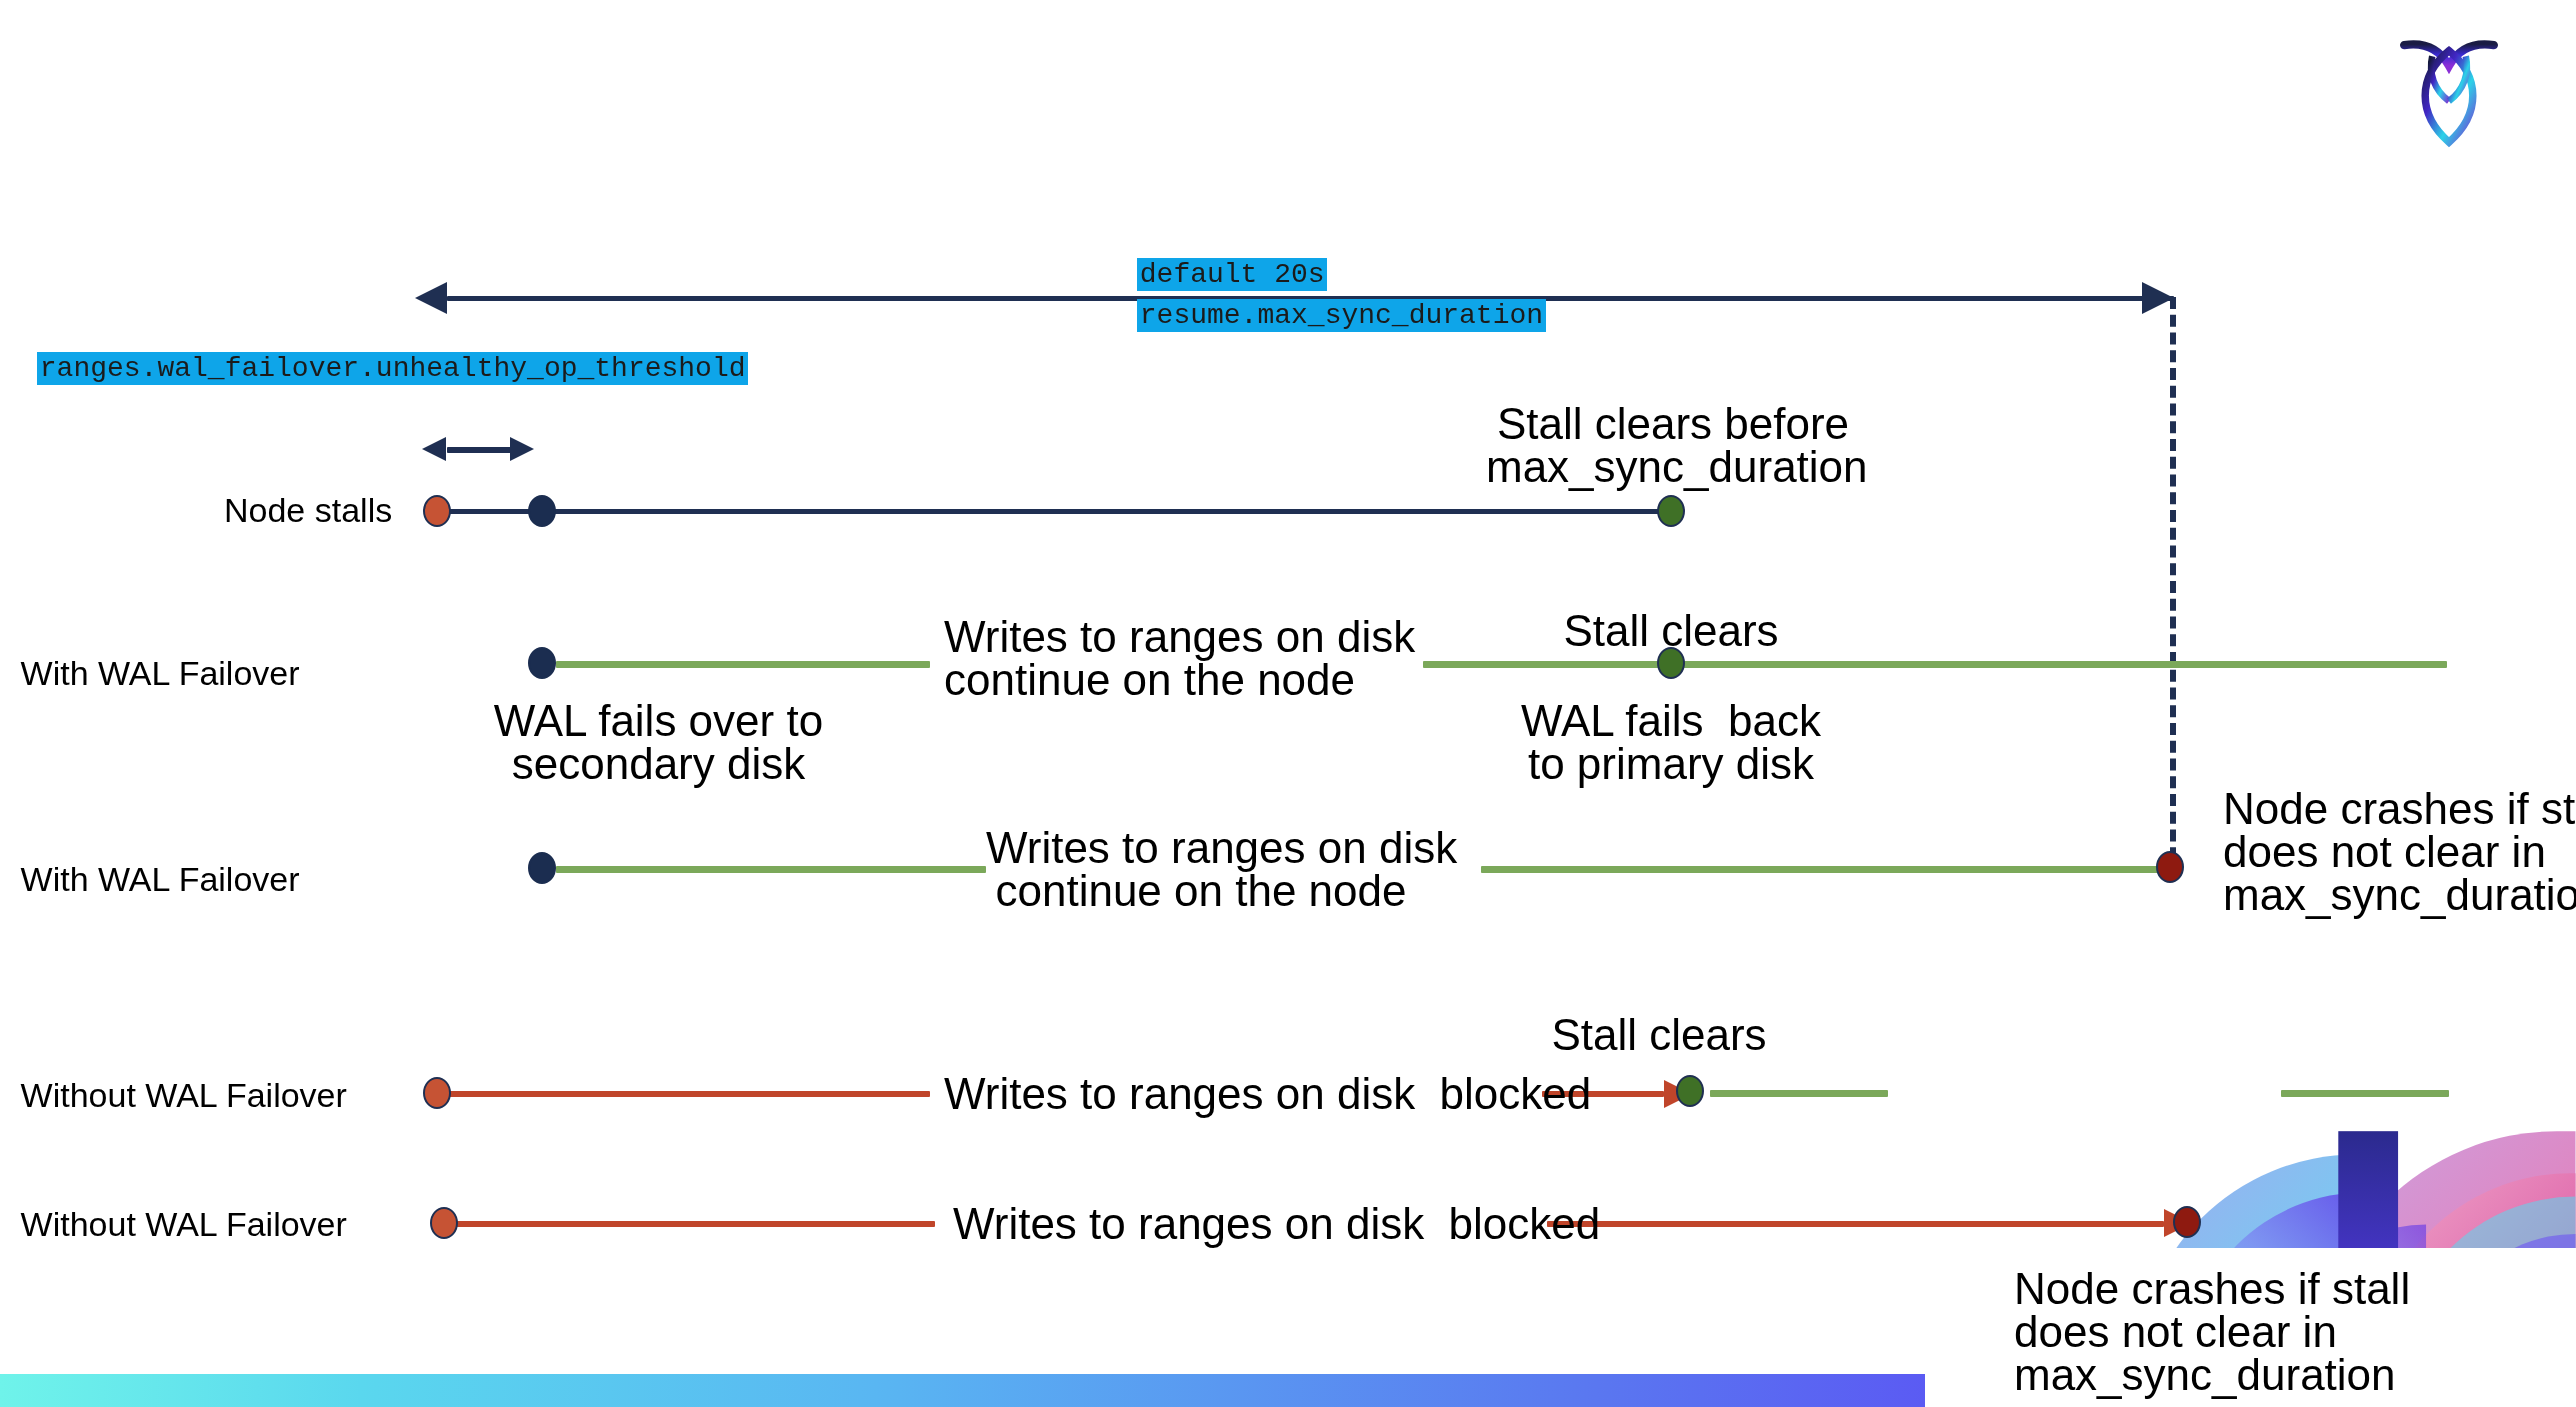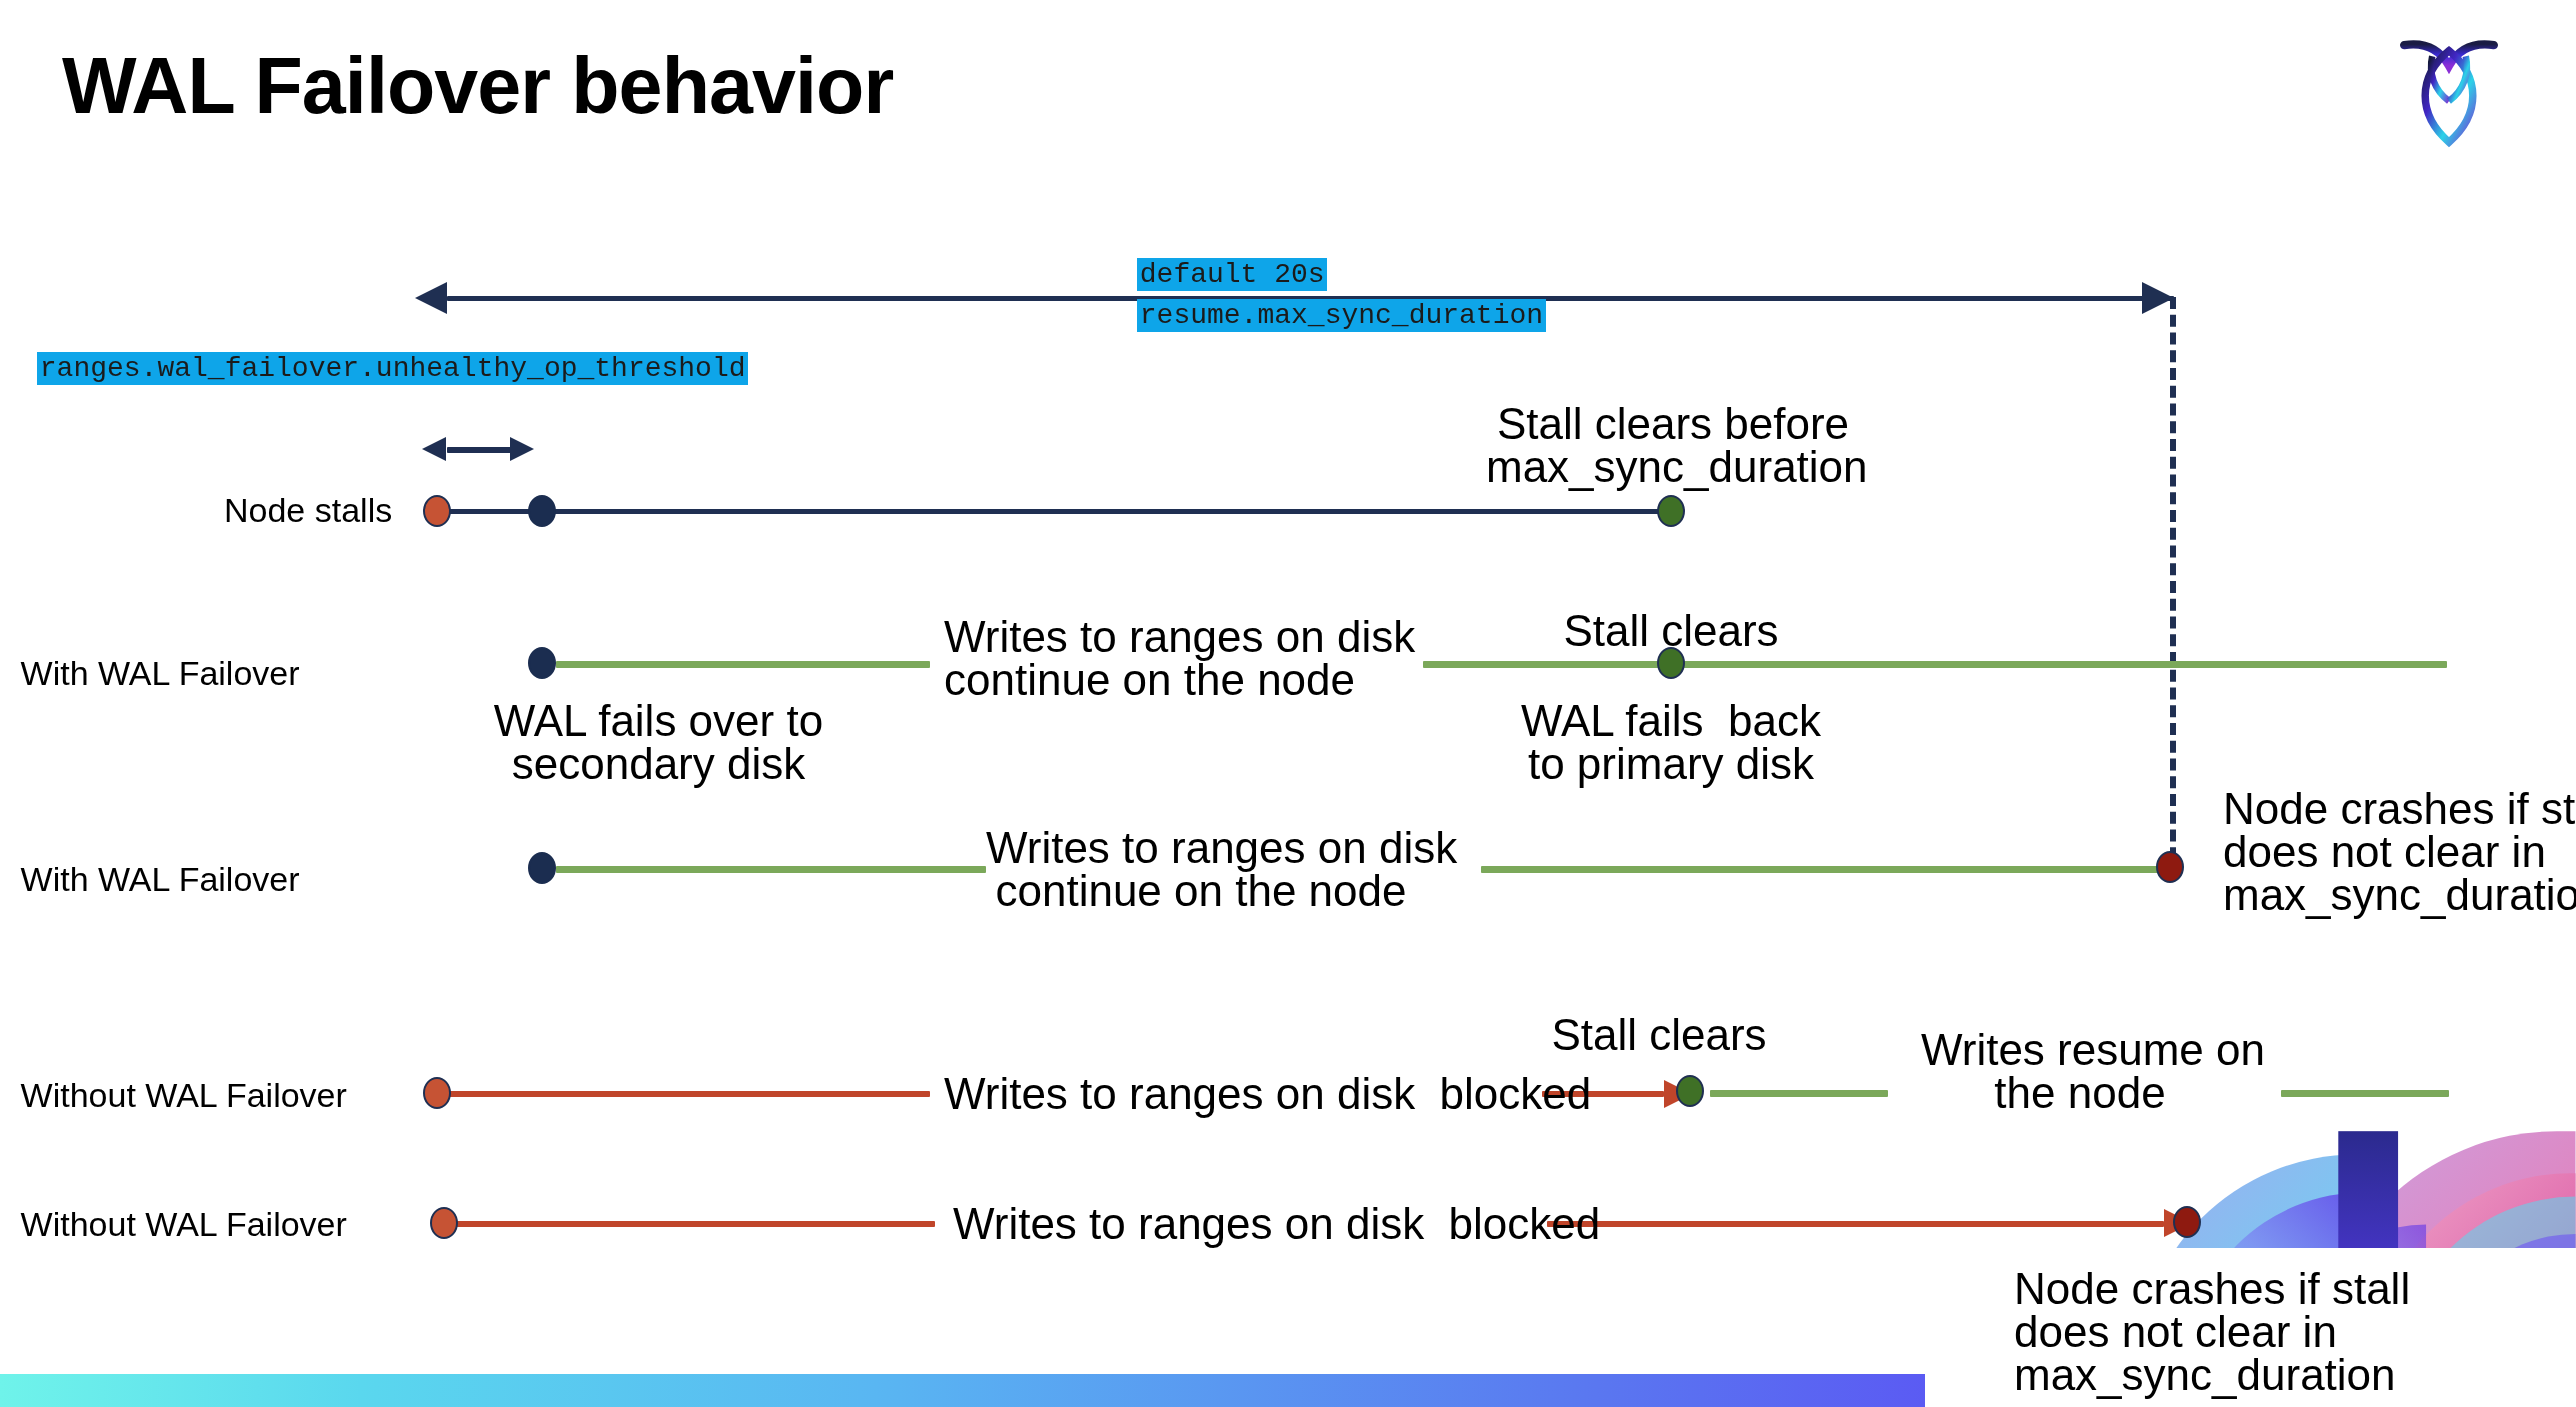--- a/index.html
+++ b/index.html
@@ -151,21 +151,20 @@
     border-top: 14px solid transparent;
     border-bottom: 14px solid transparent;
     border-left: 28px solid #c0452a;
   }
 </style>
 </head>
 <body>
 
 <div id="slide">
 
-  <div id="title">WAL Failover behavior</div>
 
   <div id="logo">
     <svg viewBox="0 0 120 130" width="112" height="122" aria-hidden="true">
       <defs>
         <linearGradient id="lg1" x1="0" y1="0" x2="1" y2="1">
           <stop offset="0%" stop-color="#13183a"></stop>
           <stop offset="35%" stop-color="#4126c4"></stop>
           <stop offset="65%" stop-color="#2bd2e8"></stop>
           <stop offset="100%" stop-color="#7b2fd1"></stop>
         </linearGradient>
@@ -279,22 +278,20 @@
   <div class="seg red" style="left:444px; top:1091px; width:486px;"></div>
   <div class="seg red" style="left:1542px; top:1091px; width:122px;"></div>
   <div class="arrowhead red-right" style="left:1664px; top:1080px;"></div>
   <div class="seg green" style="left:1710px; top:1090px; width:178px;"></div>
   <div class="seg green" style="left:2281px; top:1090px; width:168px;"></div>
   <div class="dot orange" style="left:423px; top:1077px;"></div>
   <div class="dot green" style="left:1676px; top:1075px;"></div>
 
   <div class="lbl" style="left:944px; top:1072px;">Writes to ranges on disk  blocked</div>
   <div class="lbl center" style="left:1486px; top:1013px; width:346px;">Stall clears</div>
-  <div class="lbl center" style="left:1921px; top:1028px; width:318px;">Writes resume on
-the node</div>
 
   <div class="row-label" style="left:20.6px; top:1204px;">Without WAL Failover</div>
   <div class="seg red" style="left:449px; top:1221px; width:486px;"></div>
   <div class="seg red" style="left:1547px; top:1221px; width:617px;"></div>
   <div class="arrowhead red-right" style="left:2164px; top:1209px;"></div>
   <div class="dot orange" style="left:430px; top:1207px;"></div>
   <div class="dot dark" style="left:2173px; top:1206px;"></div>
 
   <div class="lbl" style="left:953px; top:1202px;">Writes to ranges on disk  blocked</div>
 

